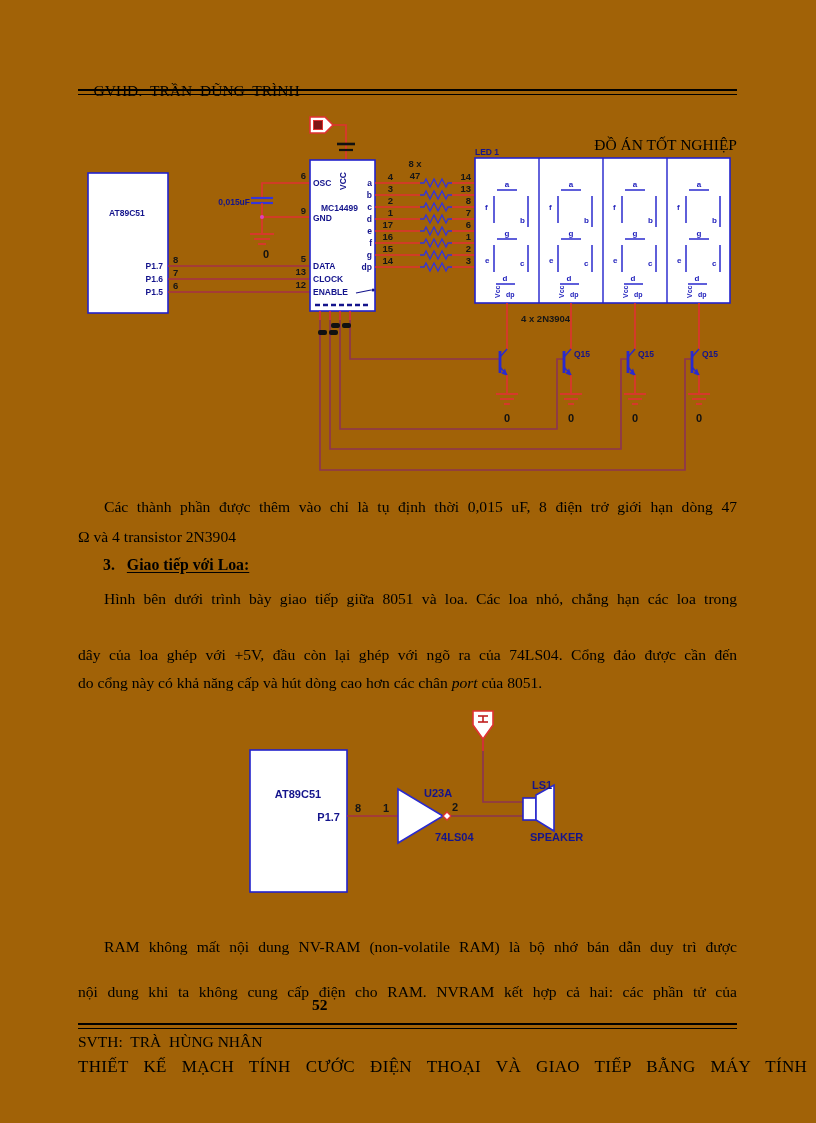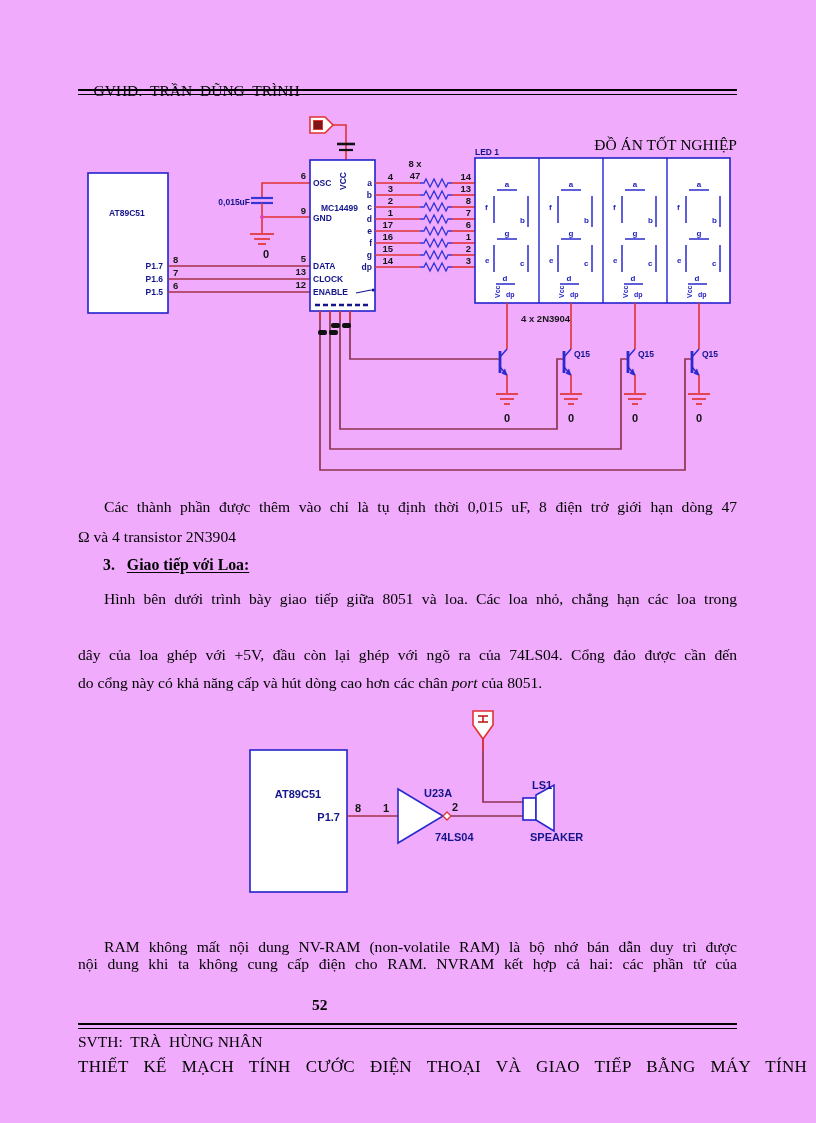--- a/index.html
+++ b/index.html
@@ -1,16 +1,16 @@
 <!DOCTYPE html>
 <html><head>
 <meta charset="utf-8">
 <style>
   html,body{margin:0;padding:0;background:#e8e8e8;}
-  .page{position:relative;width:816px;height:1123px;background:#f0abfc;margin:0 auto;
+  .page{position:relative;width:816px;height:1123px;background:#a16207;margin:0 auto;
         font-family:"Liberation Serif",serif;color:#000;overflow:hidden;}
   .hdr-line{position:absolute;left:78px;width:659px;font-size:15.5px;white-space:pre;}
   .rule-double{position:absolute;left:78px;width:659px;height:3px;
         border-top:2.5px solid #000;border-bottom:1.2px solid #000;}
   .line{position:absolute;left:78px;width:659px;font-size:15.6px;line-height:19px;white-space:nowrap;}
   .just{text-align:justify;text-align-last:justify;white-space:normal;}
   .indent{text-indent:26px;}
   .heading{position:absolute;left:103px;font-weight:bold;font-size:15.8px;}
   .heading .num{display:inline-block;margin-right:12px;}
   .heading .title{text-decoration:underline;text-underline-offset:2px;}
@@ -392,20 +392,20 @@
       <rect class="bx" x="293" y="93" width="13" height="22"></rect>
       <polygon points="306,90 324,80 324,126 306,115" fill="#fff" stroke="#2a2ace" stroke-width="1.6"></polygon>
       <text class="big" x="302" y="84">LS1</text>
       <text class="big" x="300" y="136">SPEAKER</text>
     </g>
   </svg>
   </div>
 
 
   <div class="line just indent" style="top:937px;"><span>RAM không mất nội dung NV-RAM  (non-volatile RAM) là bộ nhớ bán dẫn duy trì được</span></div>
-  <div class="line just" style="top:954px;"><span>nội dung khi ta không cung cấp điện cho RAM.  NVRAM  kết hợp cả hai: các phần tử của</span></div>
+  <div class="line just" style="top:982px;"><span>nội dung khi ta không cung cấp điện cho RAM.  NVRAM  kết hợp cả hai: các phần tử của</span></div>
 
   <div class="rule-double" style="top:1023px;"></div>
   <div class="hdr-line" style="top:1033px;"><span>SVTH:  TRÀ  HÙNG NHÂN</span></div>
   <div class="pageno" style="left:312px;top:996px;width:44px;text-align:left;">52</div>
   <div class="ftr-title" style="top:1057px;">THIẾT  KẾ  MẠCH  TÍNH  CƯỚC  ĐIỆN  THOẠI  VÀ  GIAO  TIẾP  BẰNG  MÁY  TÍNH</div>
 
 </div>
 
 </body></html>

